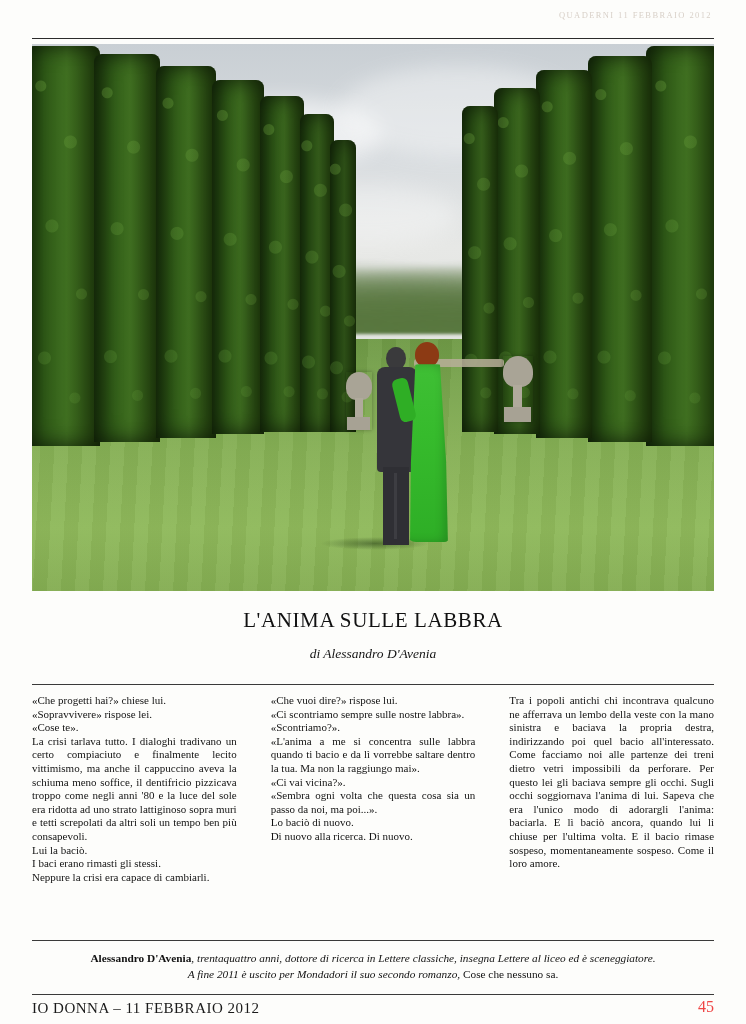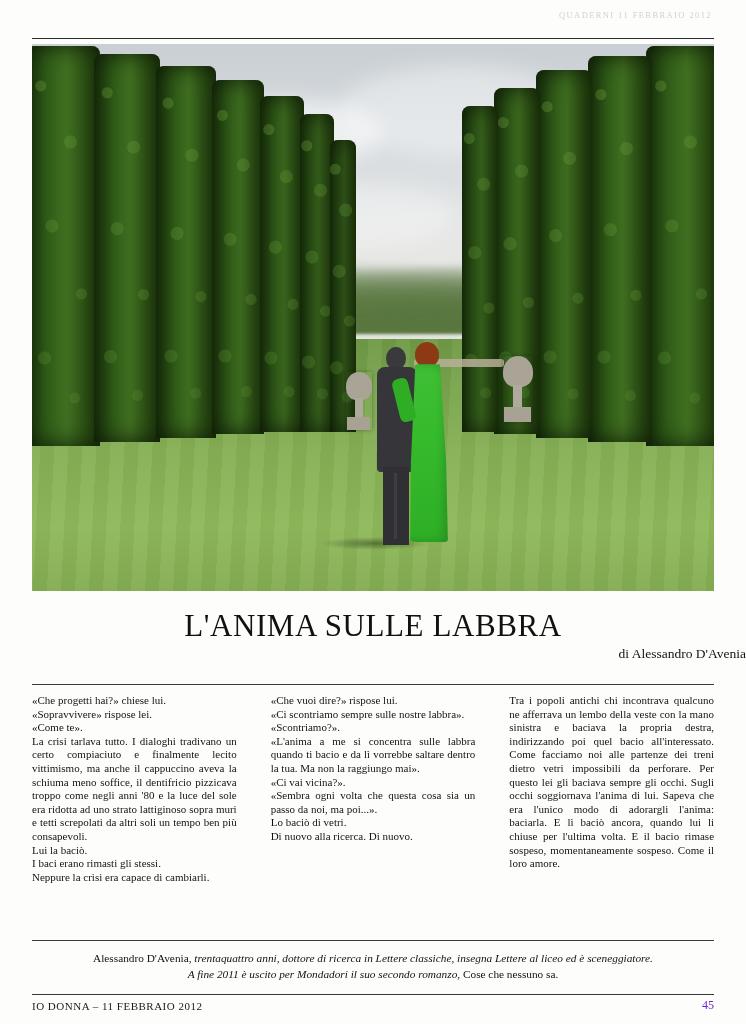--- a/index.html
+++ b/index.html
@@ -230,32 +230,33 @@
     filter: blur(.6px);
   }
 
   
   .title {
     position: absolute;
     top: 608px;
     left: 0;
     width: 746px;
     text-align: center;
-    font-size: 31px;
+    font-size: 21px;
     letter-spacing: .6px;
     font-family: "Liberation Serif", serif;
     color: #111;
   }
   .byline {
     position: absolute;
     top: 646px;
     left: 0;
     width: 746px;
-    text-align: right;
+    text-align: center;
     font-size: 13.5px;
+    font-style: italic;
     color: #141414;
   }
 
   .rule-columns {
     position: absolute;
     top: 684px;
     left: 32px;
     right: 32px;
     height: 1px;
     background: #3a3a3a;
@@ -296,45 +297,45 @@
   .bio {
     position: absolute;
     top: 950px;
     left: 32px;
     width: 682px;
     text-align: center;
     font-size: 11.3px;
     line-height: 16px;
     color: #111;
   }
-  .bio b { font-weight: normal; margin-top: 26px; }
+  .bio b { font-weight: bold; margin-top: 26px; }
   .bio i { font-style: italic; }
 
   .rule-footer {
     position: absolute;
     top: 994px;
     left: 32px;
     right: 32px;
     height: 1px;
     background: #3a3a3a;
   }
   .footer-left {
     position: absolute;
     top: 1000px;
     left: 32px;
-    font-size: 11px;
+    font-size: 15px;
     letter-spacing: .5px;
     color: #1a1a1a;
   }
   .footer-right {
     position: absolute;
     top: 998px;
     right: 32px;
-    font-size: 12px;
-    color: #6d28d9;
+    font-size: 16px;
+    color: #ef4444;
   }
 </style>
 </head>
 <body>
 
 <div class="page">
 
   <div class="top-header">QUADERNI 11 FEBBRAIO 2012</div>
   <div class="rule-top"></div>
 
@@ -390,34 +391,34 @@
 
   <div class="title">L'ANIMA SULLE LABBRA</div>
   <div class="byline">di Alessandro D'Avenia</div>
 
   <div class="rule-columns"></div>
 
   <div class="columns">
     <div class="col">
       <p>«Che progetti hai?» chiese lui.</p>
       <p>«Sopravvivere» rispose lei.</p>
-      <p>«Come te».</p>
+      <p>«Cose te».</p>
       <p>La crisi tarlava tutto. I dialoghi tradivano un certo compiaciuto e finalmente lecito vittimismo, ma anche il cappuccino aveva la schiuma meno soffice, il dentifricio pizzicava troppo come negli anni '80 e la luce del sole era ridotta ad uno strato lattiginoso sopra muri e tetti screpolati da altri soli un tempo ben più consapevoli.</p>
       <p>Lui la baciò.</p>
       <p>I baci erano rimasti gli stessi.</p>
       <p>Neppure la crisi era capace di cambiarli.</p>
     </div>
     <div class="col">
       <p>«Che vuoi dire?» rispose lui.</p>
       <p>«Ci scontriamo sempre sulle nostre labbra».</p>
       <p>«Scontriamo?».</p>
       <p>«L'anima a me si concentra sulle labbra quando ti bacio e da lì vorrebbe saltare dentro la tua. Ma non la raggiungo mai».</p>
       <p>«Ci vai vicina?».</p>
       <p>«Sembra ogni volta che questa cosa sia un passo da noi, ma poi...».</p>
-      <p>Lo baciò di vetri.</p>
+      <p>Lo baciò di nuovo.</p>
       <p>Di nuovo alla ricerca. Di nuovo.</p>
     </div>
     <div class="col">
       <p>Tra i popoli antichi chi incontrava qualcuno ne afferrava un lembo della veste con la mano sinistra e baciava la propria destra, indirizzando poi quel bacio all'interessato. Come facciamo noi alle partenze dei treni dietro vetri impossibili da perforare. Per questo lei gli baciava sempre gli occhi. Sugli occhi soggiornava l'anima di lui. Sapeva che era l'unico modo di adorargli l'anima: baciarla. E lì baciò ancora, quando lui li chiuse per l'ultima volta. E il bacio rimase sospeso, momentaneamente sospeso. Come il loro amore.</p>
     </div>
   </div>
 
   <div class="rule-bio-top"></div>
 
   <div class="bio">

